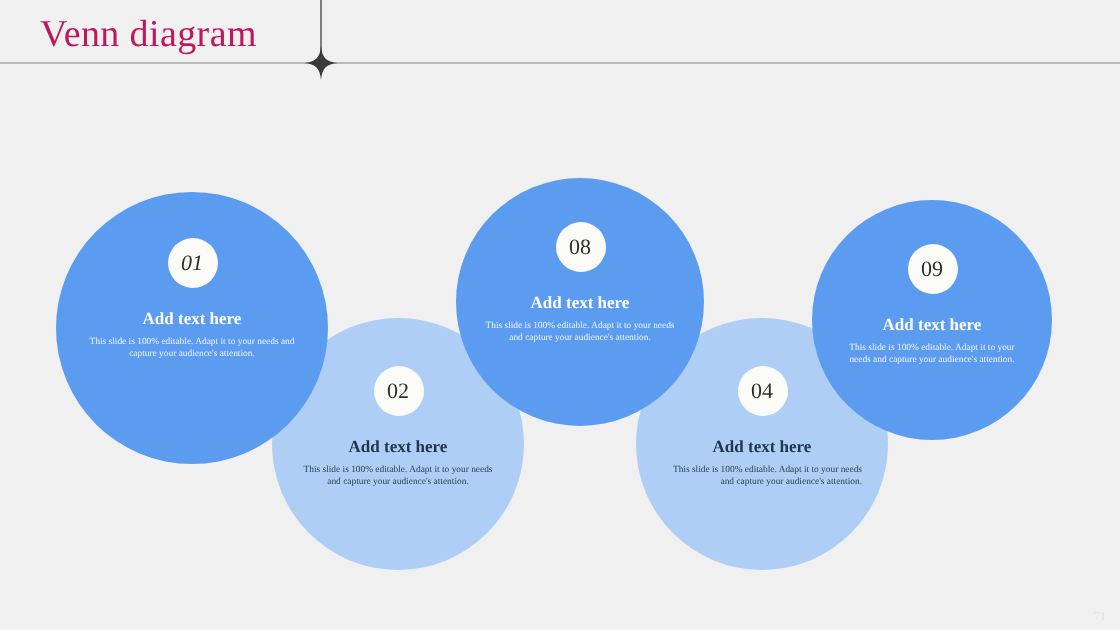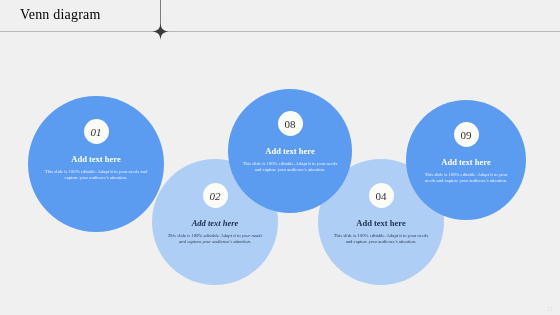--- a/index.html
+++ b/index.html
@@ -9,21 +9,21 @@
     font-family:"Liberation Serif", serif;
     overflow:hidden;
     position:relative;
   }
   #slide{position:absolute;inset:0;background:#f0f0f0;}
 
   
   #header{position:absolute;left:0;top:0;width:560px;height:32px;}
   #page-title{
     position:absolute;left:20px;top:7px;
-    font-size:14px;color:#000000;
+    font-size:19px;color:#be185d;
     font-family:"Liberation Serif", serif;
     letter-spacing:.2px;white-space:nowrap;
   }
   #header-rule{
     position:absolute;left:0;top:31px;width:560px;height:1px;
     background:#b9b9b9;
   }
   #header-vrule{
     position:absolute;left:160px;top:0px;width:1px;height:31px;
     background:#7d7d7d;
@@ -69,23 +69,23 @@
 
   
   .c-dark .ctitle{color:#ffffff;font-size:8.5px;}
   .c-dark .cbody{color:#eef4fd;font-size:4.7px;}
   
   .c-light .ctitle{color:#23354d;font-size:8.5px;}
   .c-light .cbody{color:#2d4158;font-size:4.7px;}
 
   
   #circle-01{left:28px;top:64px;width:136px;height:136px;z-index:4;}
-  #circle-02{left:152px;top:127px;width:126px;height:126px;z-index:3;font-style:italic;}
+  #circle-02{left:136px;top:127px;width:126px;height:126px;z-index:3;}
   #circle-03{left:228px;top:57px;width:124px;height:124px;z-index:4;}
-  #circle-04{left:318px;top:127px;width:126px;height:126px;z-index:3;}
+  #circle-04{left:318px;top:127px;width:126px;height:126px;z-index:3;text-align:right;}
   #circle-05{left:406px;top:68px;width:120px;height:120px;z-index:4;}
 
   #circle-01 .badge{margin-top:23px;font-style:italic;}
   #circle-01 .ctitle{margin-top:10px;}
   #circle-01 .cbody{margin-top:5px;width:104px;}
 
   #circle-02 .badge{margin-top:24px;}
   #circle-02 .ctitle{margin-top:10px;}
   #circle-02 .cbody{margin-top:5px;width:100px;}
 

